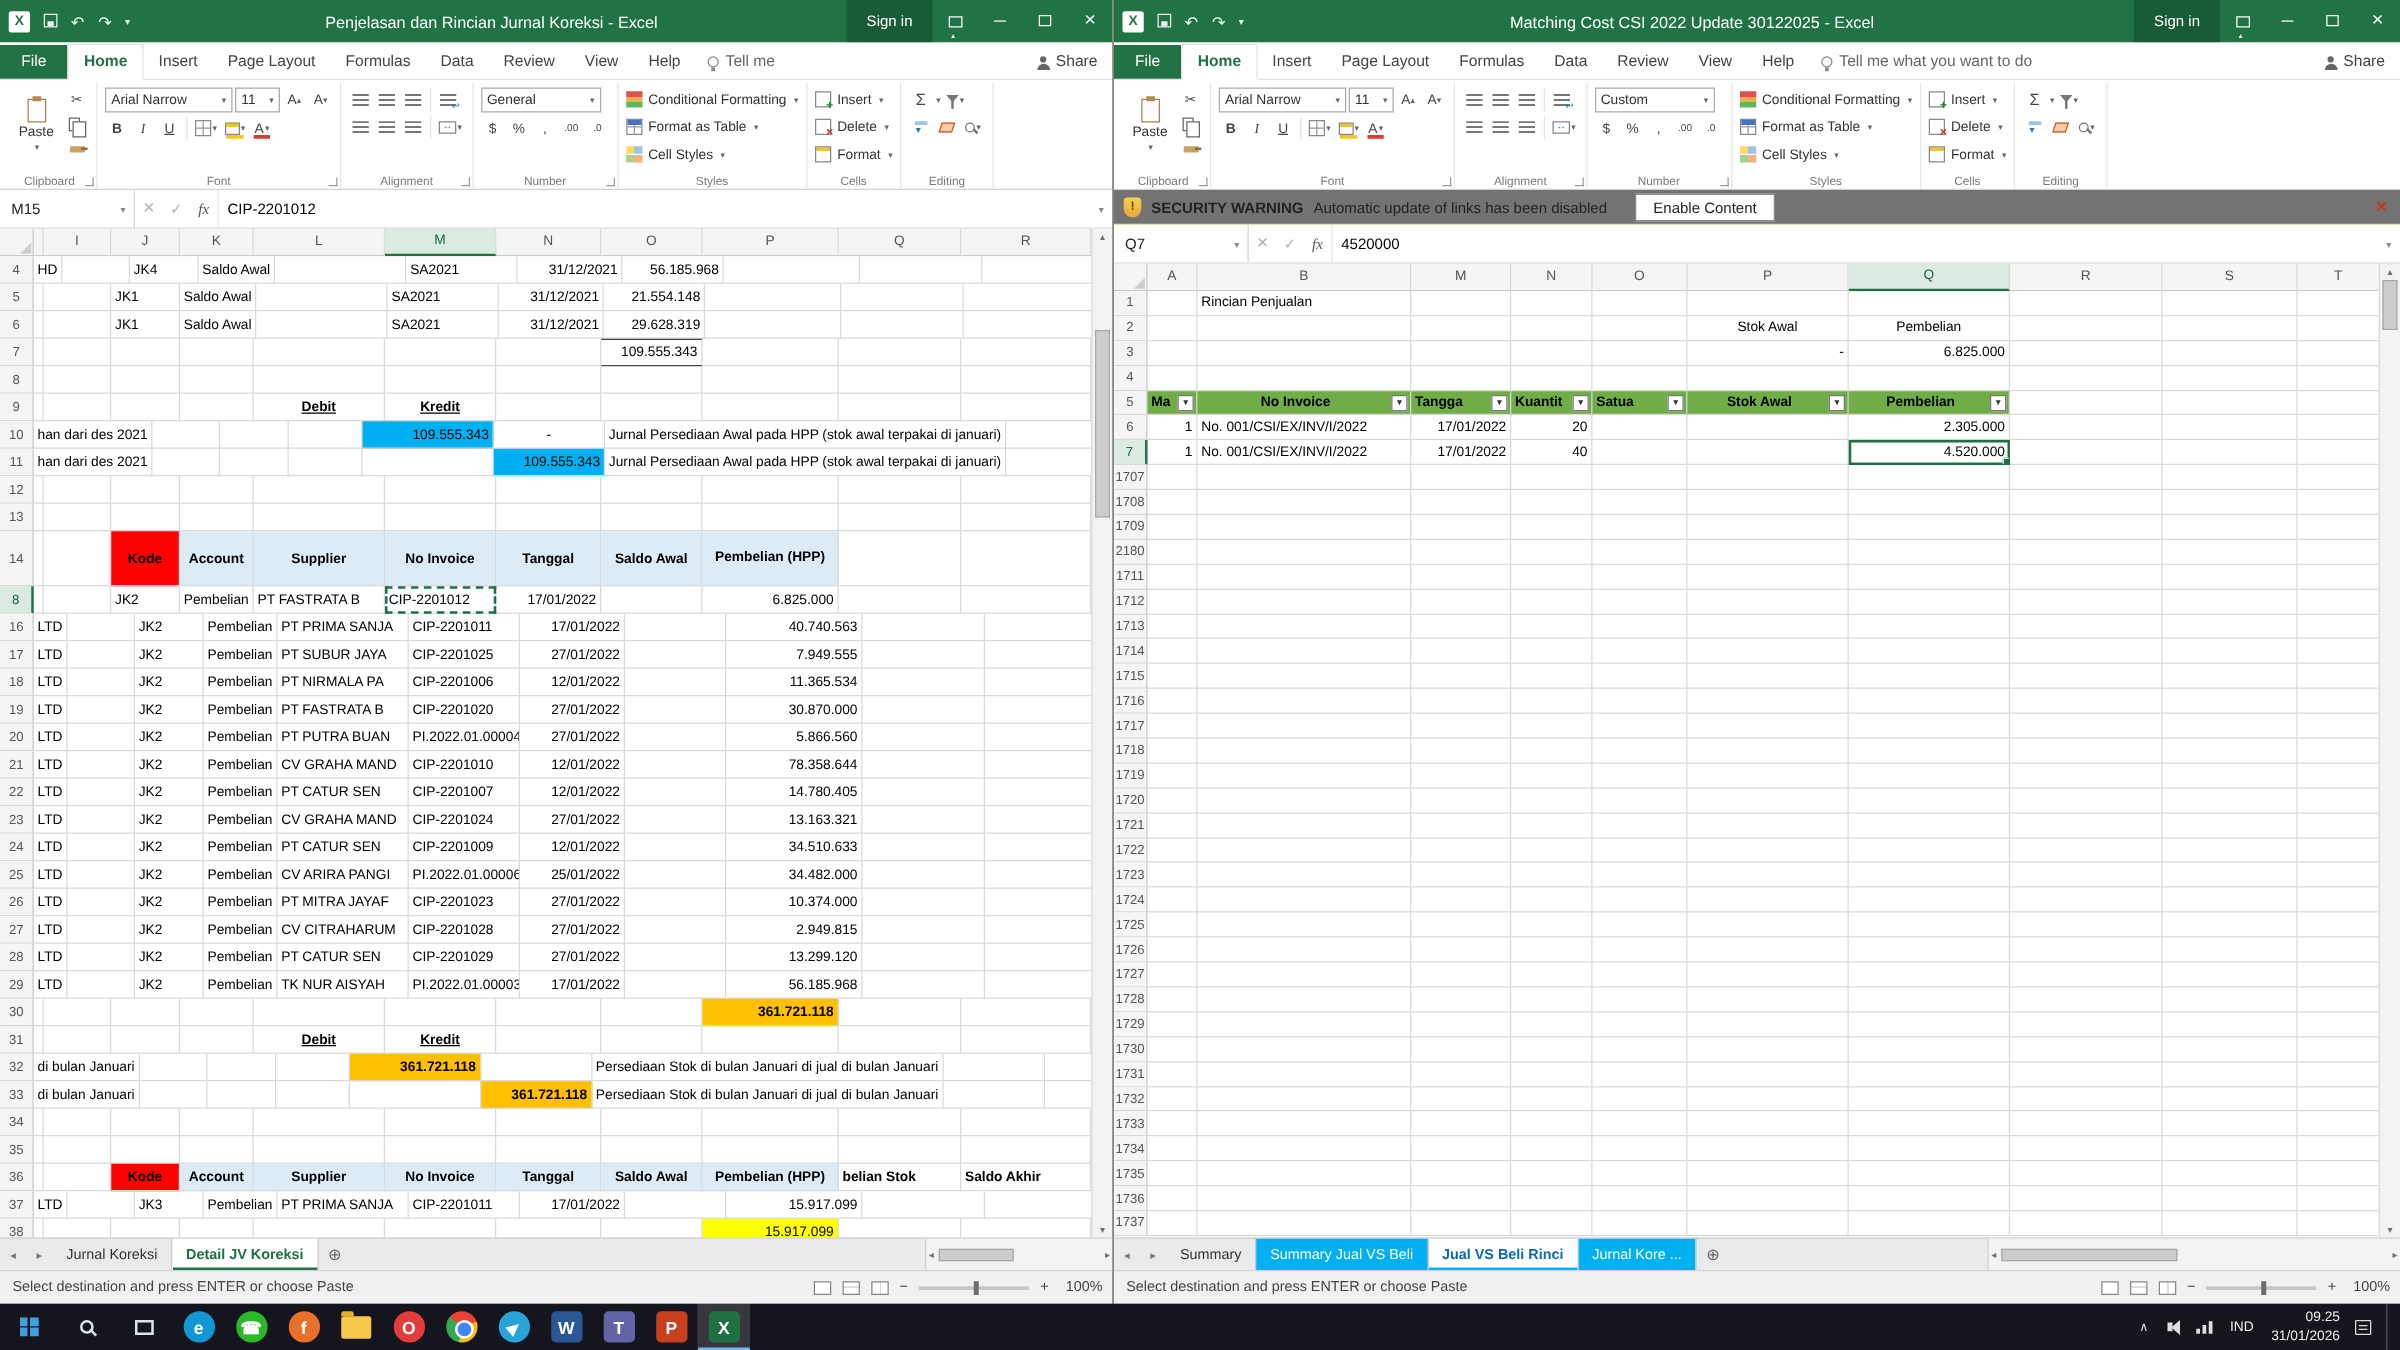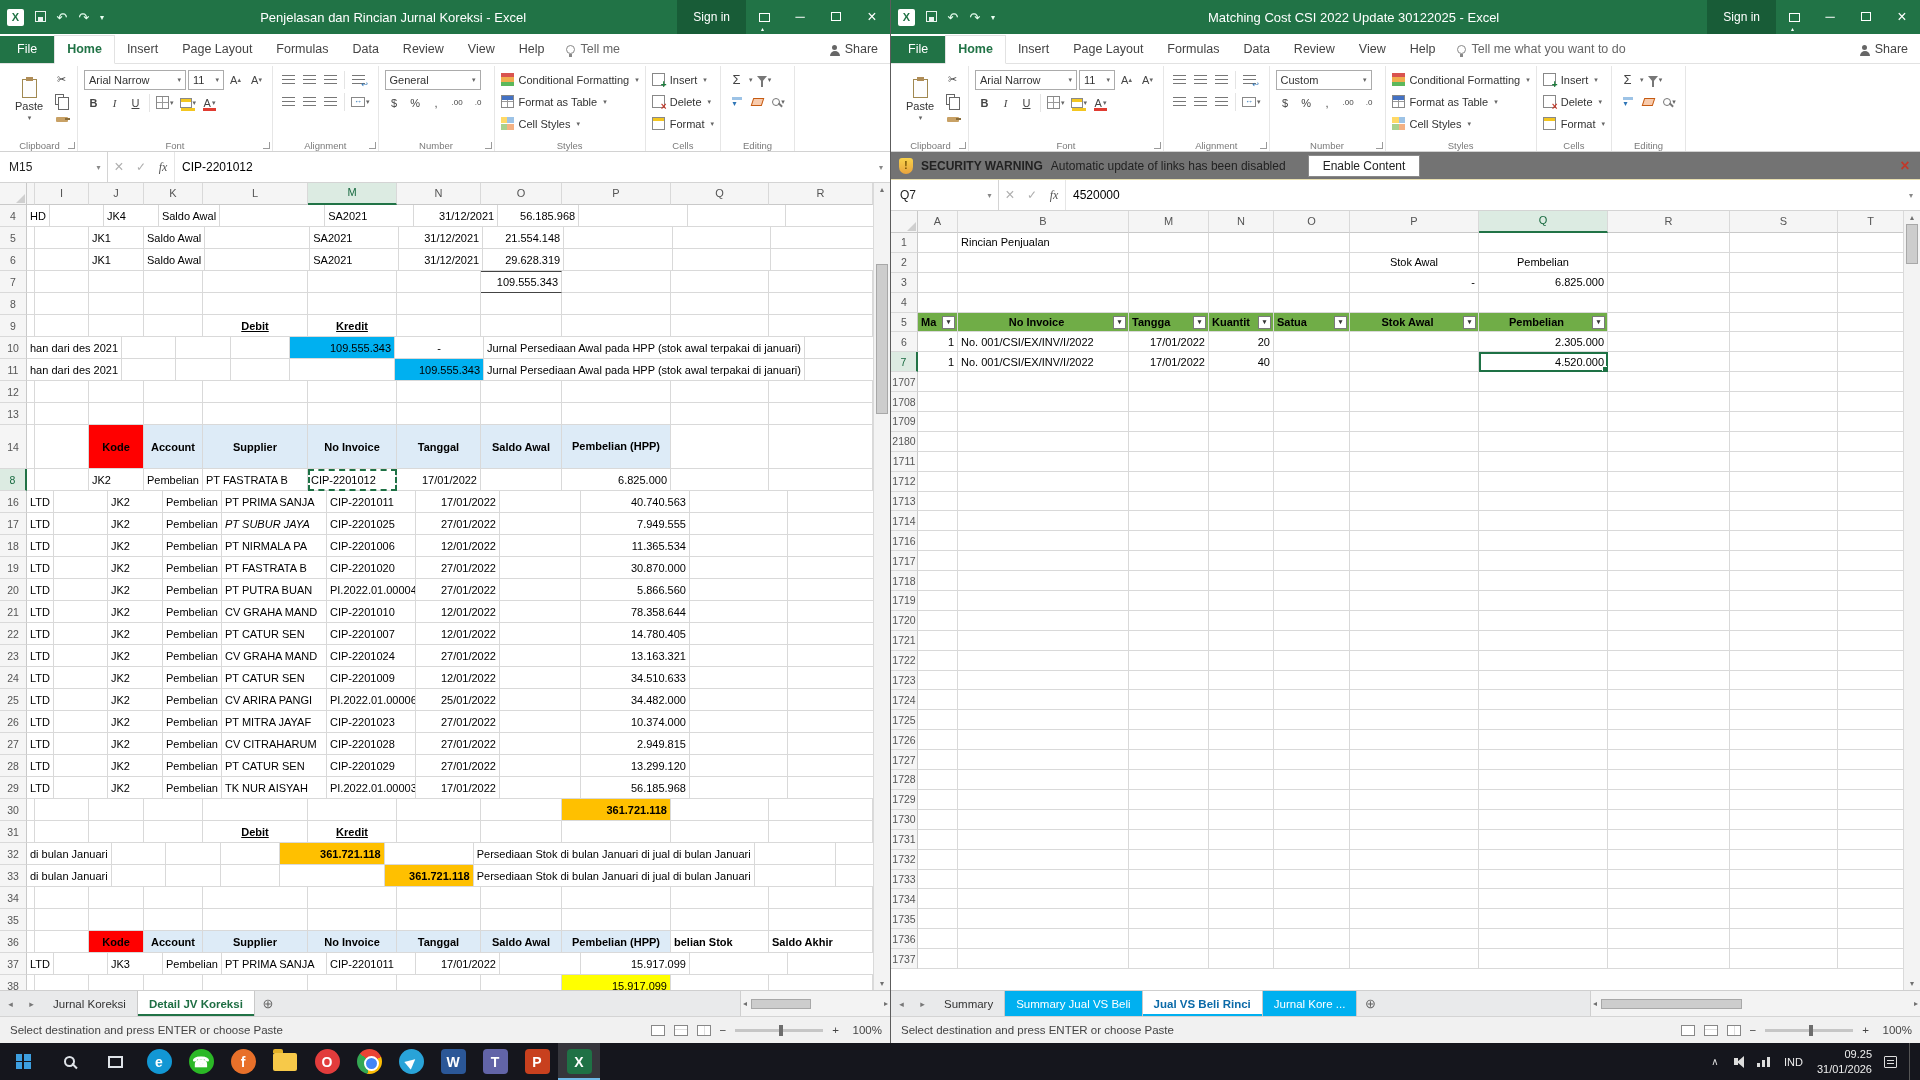--- a/index.html
+++ b/index.html
@@ -754,21 +754,21 @@
             <div class="g-cell ovf" style="flex: 0 0 8px;">
               <span class="ct">LTD</span>
             </div>
             <div class="g-cell" style="flex: 0 0 54px;"></div>
             <div class="g-cell" style="flex: 0 0 55px;">
               <span class="ct">JK2</span>
             </div>
             <div class="g-cell" style="flex: 0 0 59px;">
               <span class="ct">Pembelian</span>
             </div>
-            <div class="g-cell" style="flex: 0 0 105px; font-style: italic;">
+            <div class="g-cell" style="flex: 0 0 105px;">
               <span class="ct">PT SUBUR JAYA</span>
             </div>
             <div class="g-cell" style="flex: 0 0 89px;">
               <span class="ct">CIP-2201025</span>
             </div>
             <div class="g-cell r" style="flex: 0 0 84px;">
               <span class="ct">27/01/2022</span>
             </div>
             <div class="g-cell" style="flex: 0 0 81px;"></div>
             <div class="g-cell r" style="flex: 0 0 109px;">
@@ -1829,20 +1829,33 @@
             <div class="g-cell" style="flex: 0 0 80px;"></div>
             <div class="g-cell" style="flex: 0 0 65px;"></div>
             <div class="g-cell" style="flex: 0 0 76px;"></div>
             <div class="g-cell" style="flex: 0 0 129px;"></div>
             <div class="g-cell" style="flex: 0 0 129px;"></div>
             <div class="g-cell" style="flex: 0 0 122px;"></div>
             <div class="g-cell" style="flex: 0 0 108px;"></div>
             <div class="g-cell" style="flex: 0 0 66px;"></div>
           </div>
           <div class="g-row" style="height: 19.9px;">
+            <div class="g-rn">1715</div>
+            <div class="g-cell" style="flex: 0 0 40px;"></div>
+            <div class="g-cell" style="flex: 0 0 171px;"></div>
+            <div class="g-cell" style="flex: 0 0 80px;"></div>
+            <div class="g-cell" style="flex: 0 0 65px;"></div>
+            <div class="g-cell" style="flex: 0 0 76px;"></div>
+            <div class="g-cell" style="flex: 0 0 129px;"></div>
+            <div class="g-cell" style="flex: 0 0 129px;"></div>
+            <div class="g-cell" style="flex: 0 0 122px;"></div>
+            <div class="g-cell" style="flex: 0 0 108px;"></div>
+            <div class="g-cell" style="flex: 0 0 66px;"></div>
+          </div>
+          <div class="g-row" style="height: 19.9px;">
             <div class="g-rn">1716</div>
             <div class="g-cell" style="flex: 0 0 40px;"></div>
             <div class="g-cell" style="flex: 0 0 171px;"></div>
             <div class="g-cell" style="flex: 0 0 80px;"></div>
             <div class="g-cell" style="flex: 0 0 65px;"></div>
             <div class="g-cell" style="flex: 0 0 76px;"></div>
             <div class="g-cell" style="flex: 0 0 129px;"></div>
             <div class="g-cell" style="flex: 0 0 129px;"></div>
             <div class="g-cell" style="flex: 0 0 122px;"></div>
             <div class="g-cell" style="flex: 0 0 108px;"></div>

